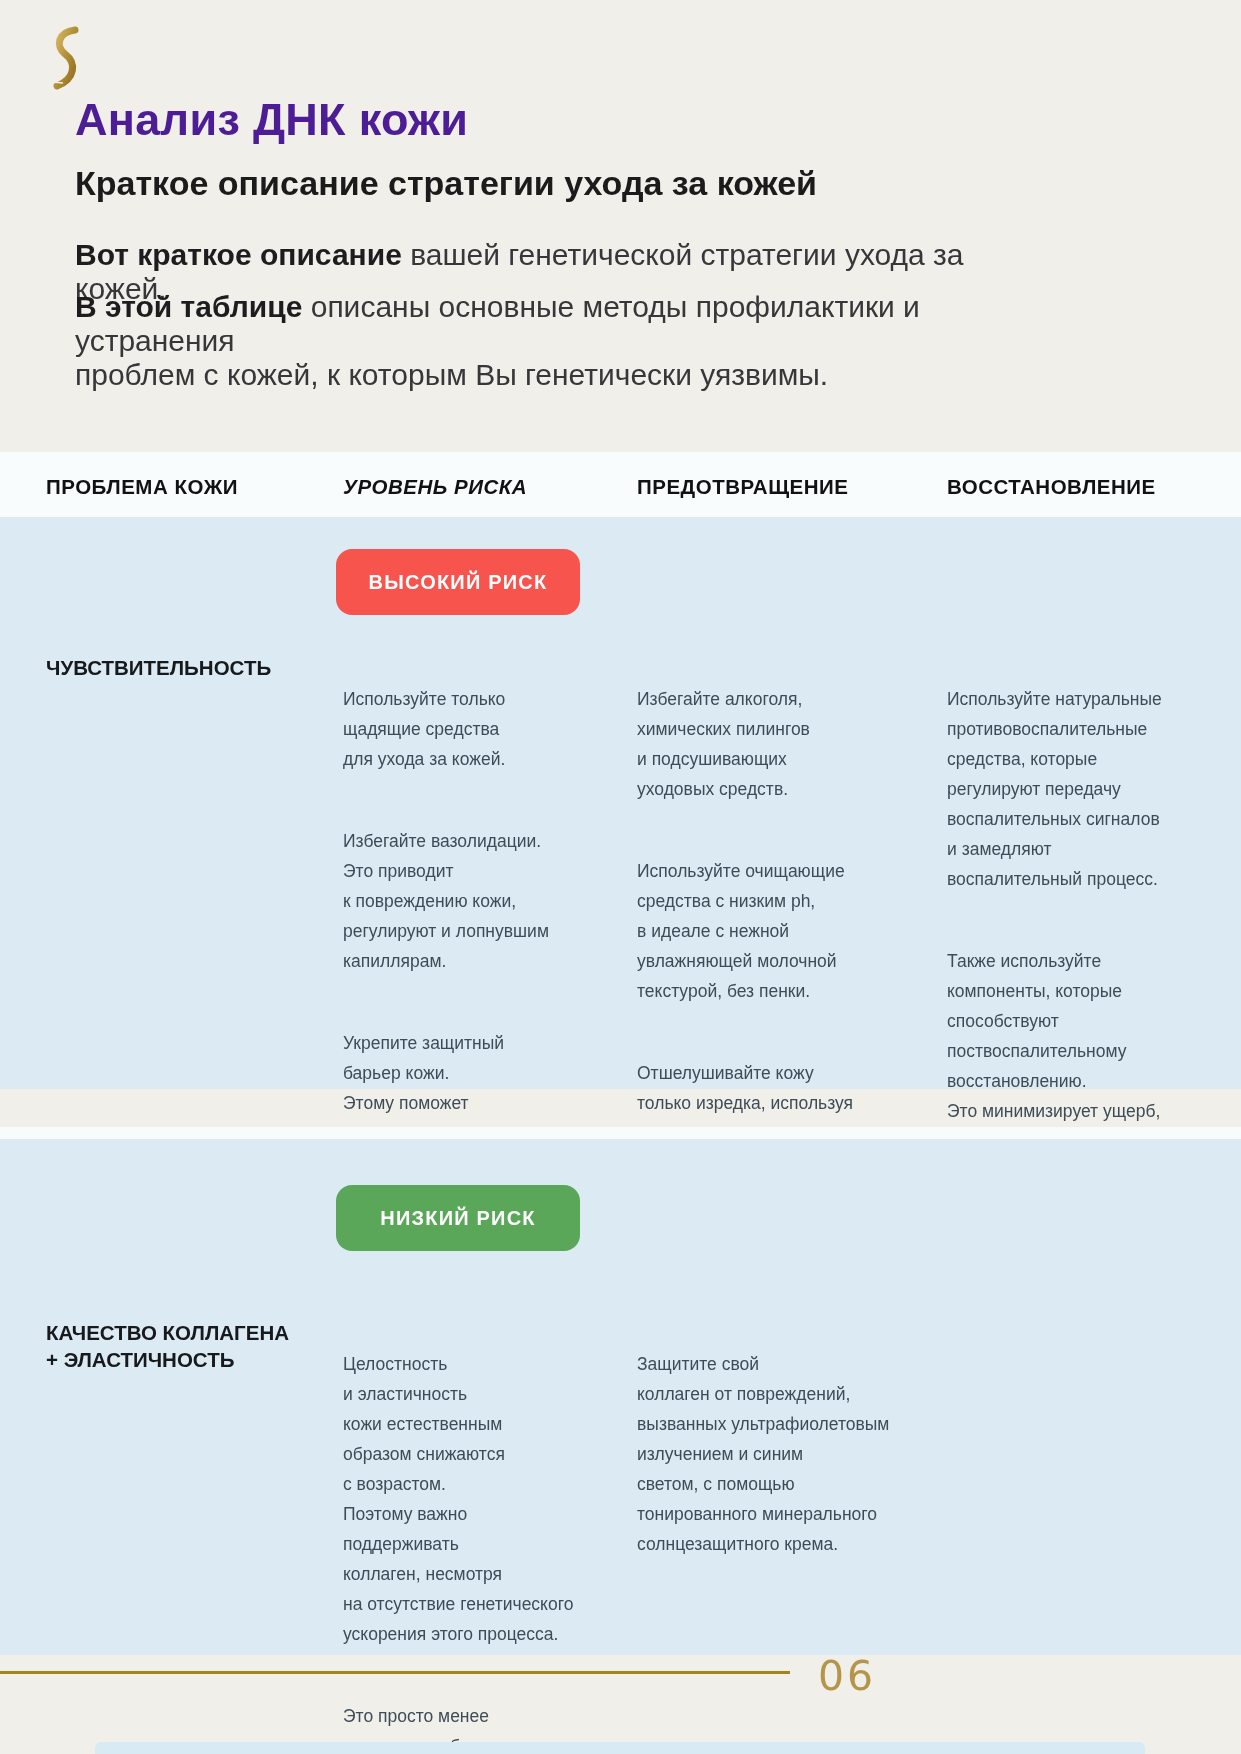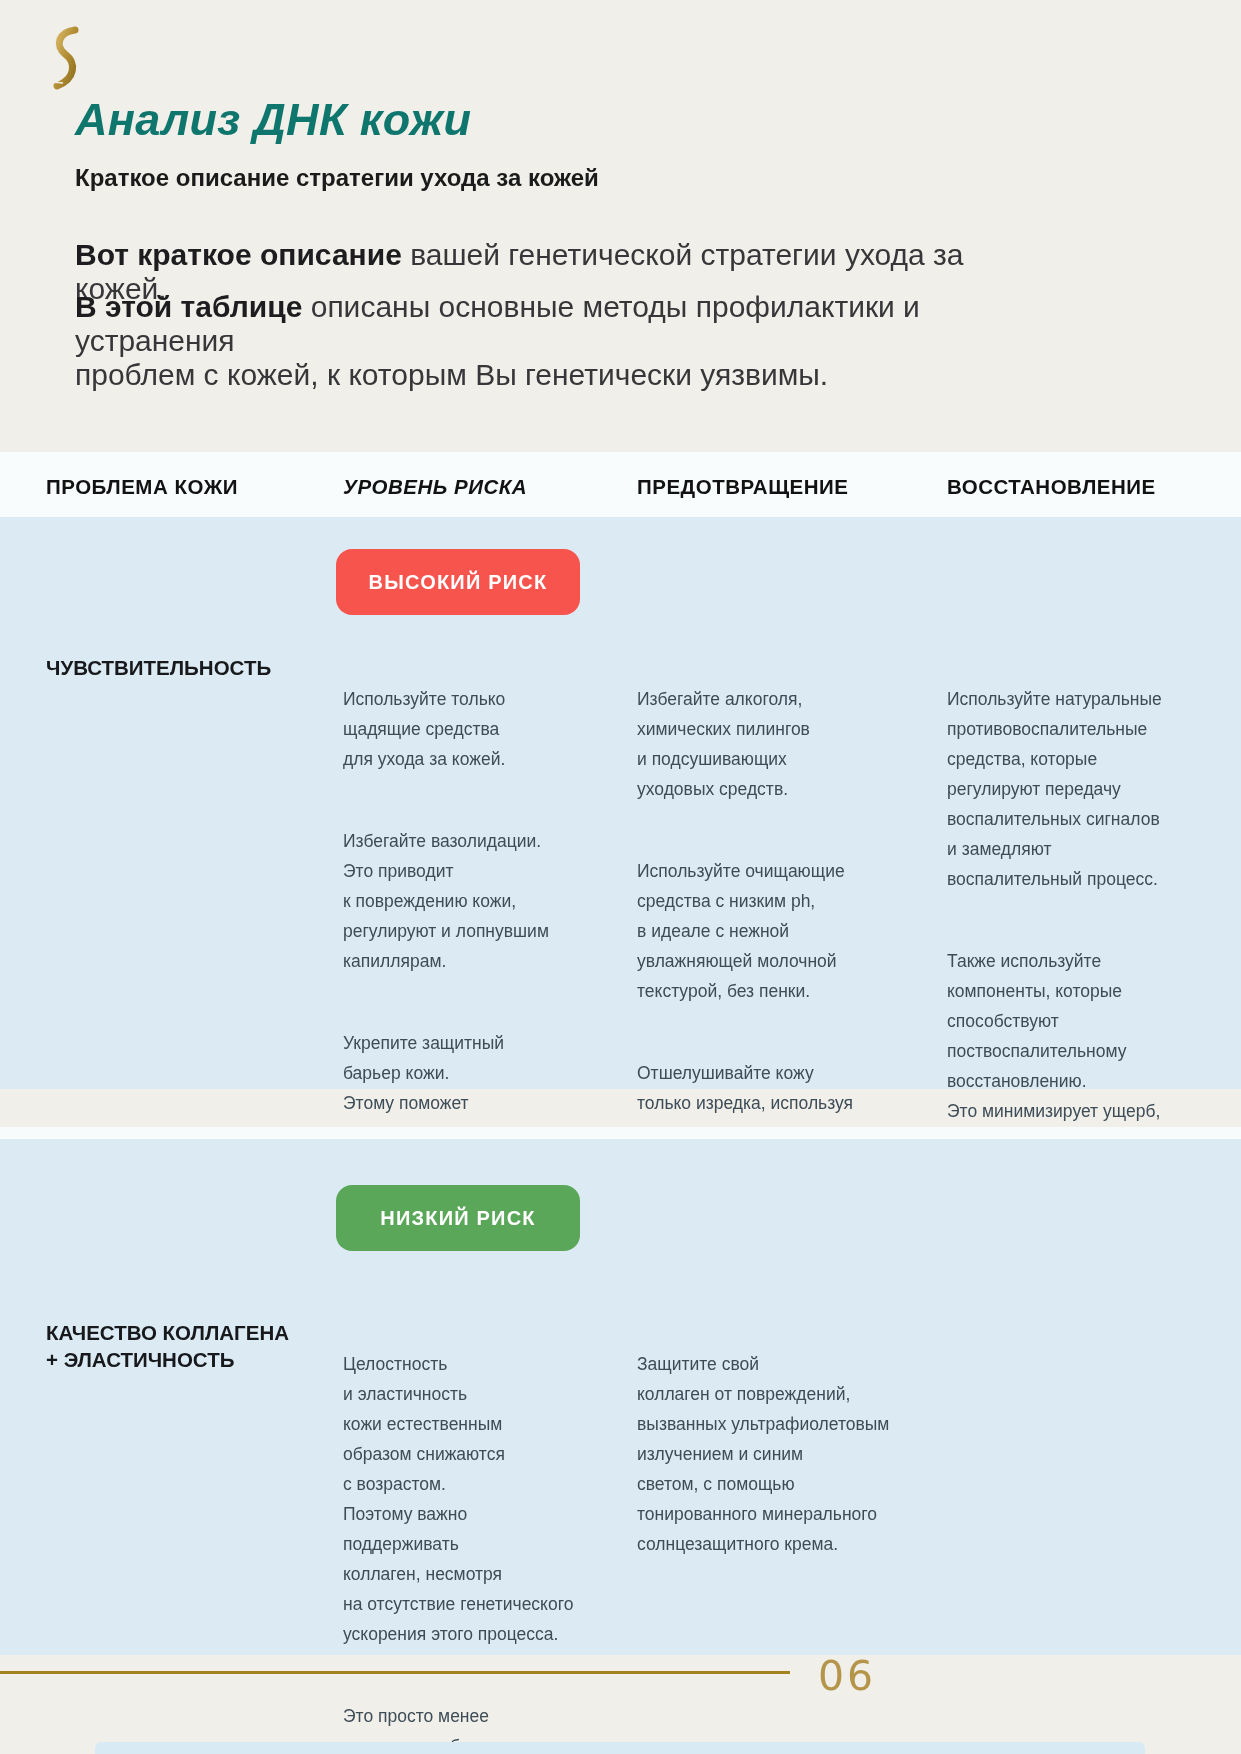--- a/index.html
+++ b/index.html
@@ -8,25 +8,25 @@
     width:1241px;height:1754px;
     background:#f0efe9;
     overflow:hidden;
     font-family:"Liberation Sans",sans-serif;
     color:#1a1a1a;
   }
   
   .logo{position:absolute;left:44px;top:24px;width:42px;height:70px;}
   .page-title{
     position:absolute;left:75px;top:94px;
-    font-size:45px;font-weight:800;letter-spacing:.3px;color:#0f766e;font-style:italic;
+    font-size:45px;font-weight:800;letter-spacing:.3px;color:#4c1d95;
   }
   .page-subtitle{
     position:absolute;left:75px;top:164px;
-    font-size:24px;font-weight:800;color:#1b1b1b;
+    font-size:34px;font-weight:800;color:#1b1b1b;
   }
   .intro{
     position:absolute;left:75px;width:940px;
     font-size:30px;line-height:34px;color:#37373a;
     white-space:pre-line;
   }
   .intro b{font-weight:700;color:#1d1d1f;}
   .intro1{top:238px;}
   .intro2{top:290px;}
   

